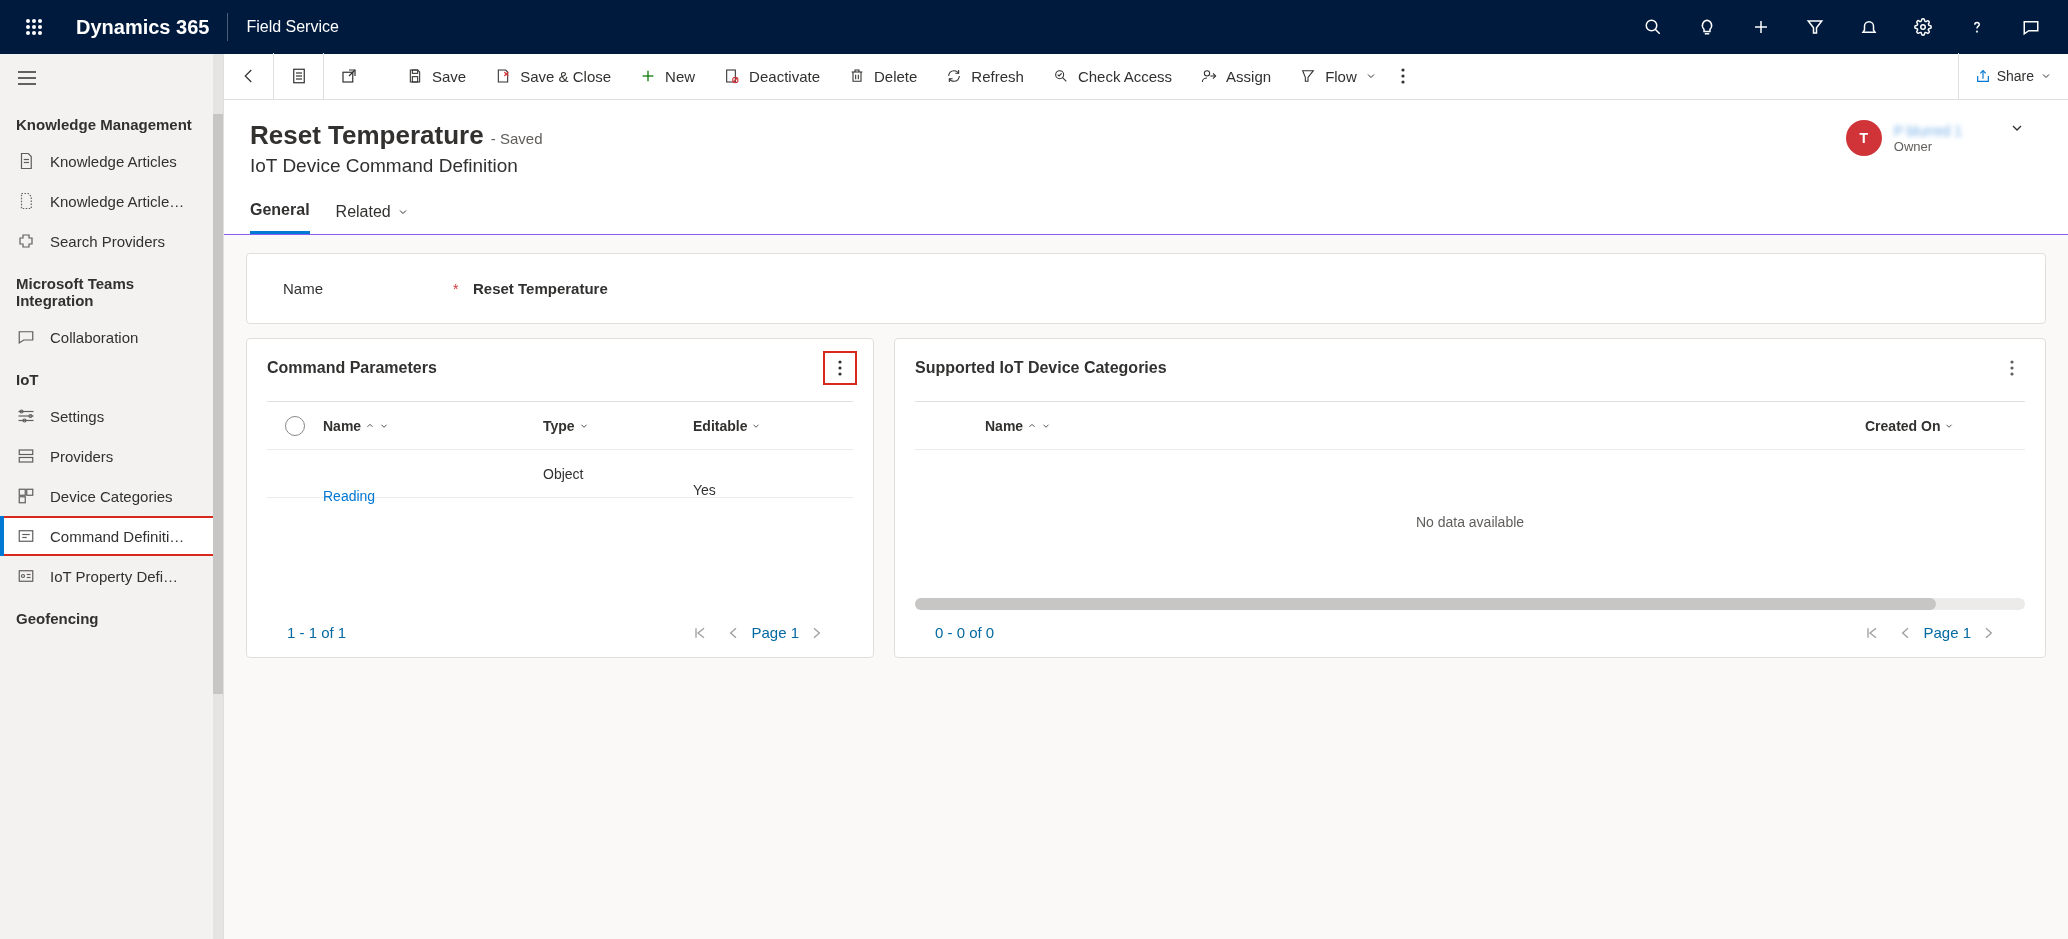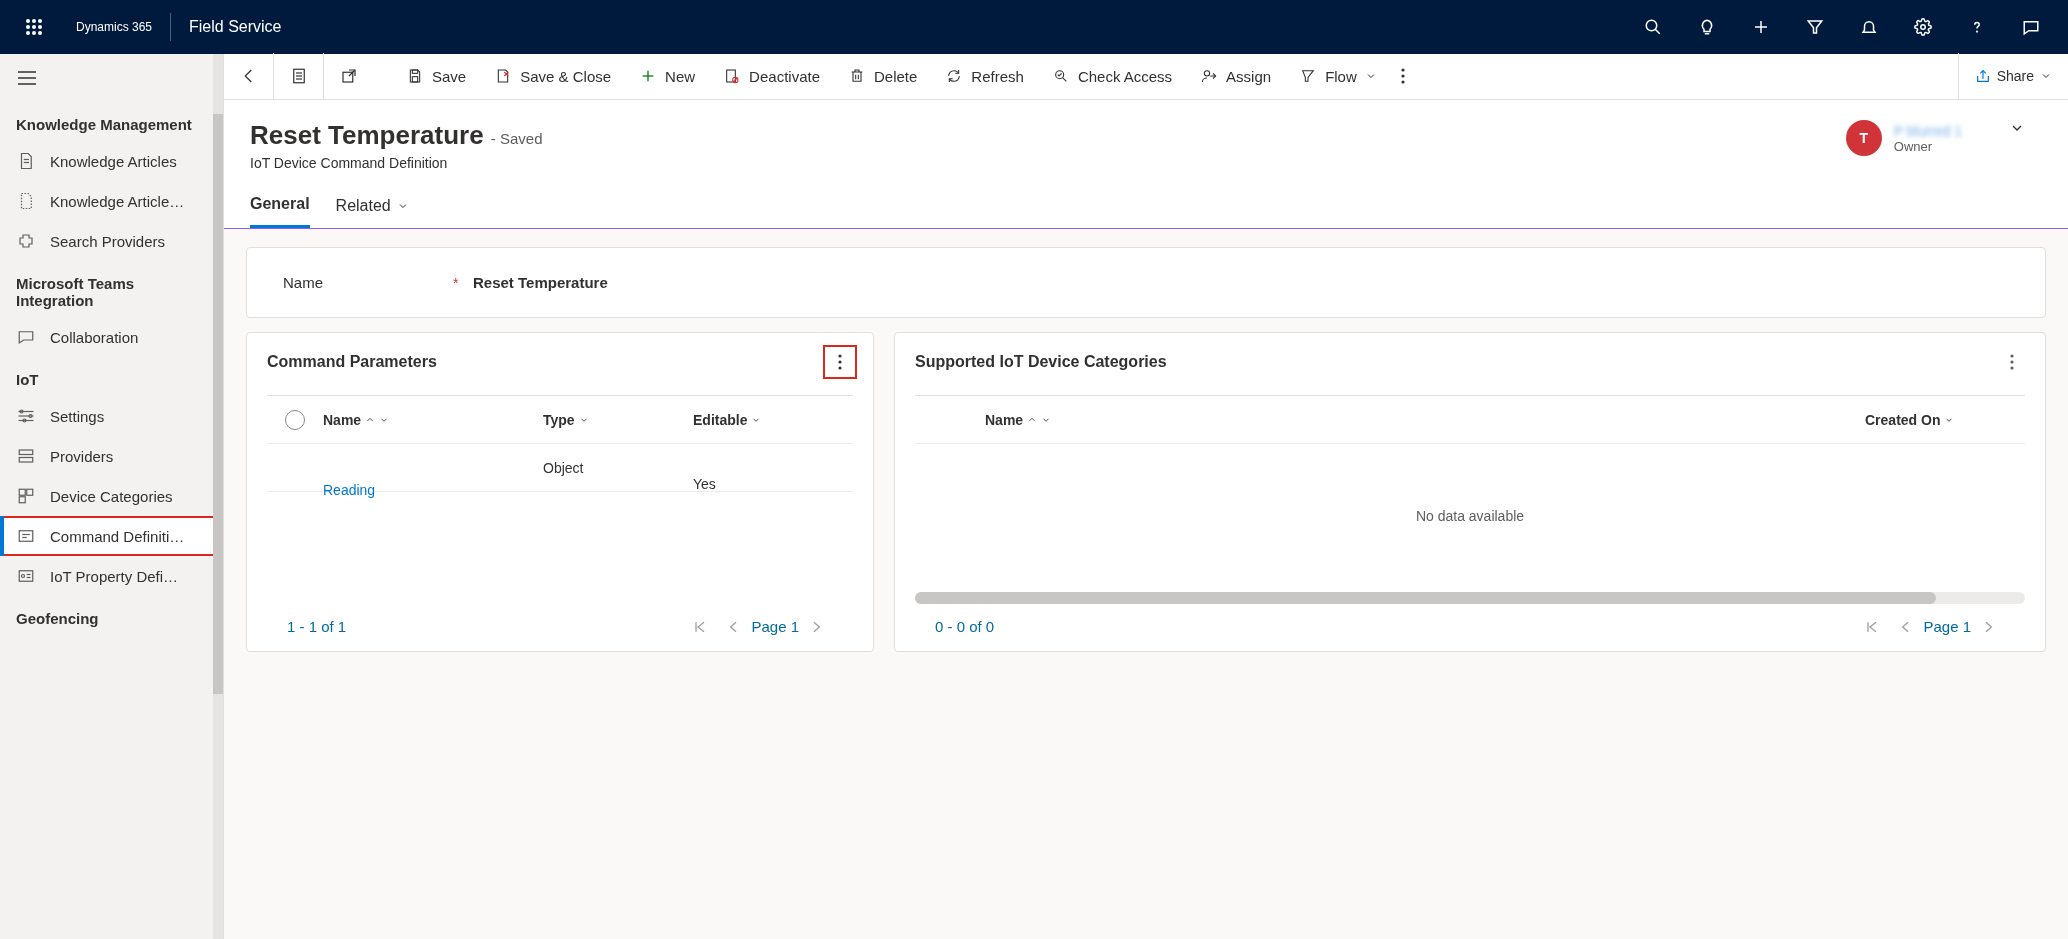--- a/index.html
+++ b/index.html
@@ -1,21 +1,21 @@
 <!DOCTYPE html>
 <html><head>
 <meta charset="utf-8">
 <style>
   * { box-sizing: border-box; margin: 0; padding: 0; }
   body { font-family: "Segoe UI", -apple-system, sans-serif; font-size: 14px; color: #323130; background: #fff; width: 2068px; }
 
   
   .topbar { height: 54px; background: #001a3d; color: #fff; display: flex; align-items: center; padding: 0 10px; }
   .topbar .waffle { width: 48px; display:flex; justify-content:center; align-items:center;}
-  .brand { font-size: 12px; font-weight: 400; padding: 0 18px; }
+  .brand { font-size: 20px; font-weight: 700; padding: 0 18px; }
   .divider-v { width: 1px; height: 28px; background: rgba(255,255,255,0.3);}
   .app-name { font-size: 16px; padding: 0 18px; }
   .topbar-spacer { flex: 1; }
   .topbar .ticon { width: 54px; height: 54px; display:flex; justify-content:center; align-items:center; cursor:pointer;}
 
   
   .main { display: flex; height: calc(939px - 54px); }
 
   
   .sidebar { width: 224px; background: #f3f2f1; border-right: 1px solid #e1dfdd; position: relative; display:flex; flex-direction:column;}
@@ -36,21 +36,21 @@
   .cmdbar .iconbtn { width: 50px; height: 46px; display:flex; align-items:center; justify-content:center; border-right:1px solid #e1dfdd; cursor:pointer;}
   .cmdbar .cmd { height:46px; display:flex; align-items:center; gap:8px; padding: 0 14px; cursor:pointer; font-size:15px;}
   .cmdbar .cmd .cicon { width:18px; height:18px; display:flex; align-items:center; justify-content:center;}
   .cmdbar-spacer { flex:1; }
   .cmdbar .share { border-left:1px solid #e1dfdd; padding: 0 16px; display:flex; align-items:center; gap:6px; height:46px; cursor:pointer;}
 
   
   .record-header { padding: 20px 26px 0 26px; display:flex; align-items:flex-start;}
   .record-title { font-size: 26px; font-weight:600;}
   .record-title .saved { font-size: 15px; font-weight:400; color:#605e5c;}
-  .record-subtitle { font-size: 14px; color:#323130; margin-top:4px;}
+  .record-subtitle { font-size: 19px; color:#323130; margin-top:4px;}
   .record-header-spacer { flex:1;}
   .owner-block { display:flex; align-items:center; gap:12px; margin-right: 30px;}
   .avatar { width:36px; height:36px; border-radius:50%; background:#d13438; color:#fff; display:flex; align-items:center; justify-content:center; font-weight:600;}
   .owner-info .oname { font-size:14px; color:#76b0e8; filter: blur(2.5px);}
   .owner-info .olabel { font-size:13px; color:#605e5c;}
   .chev-expand { width:50px; display:flex; justify-content:center; cursor:pointer;}
 
   
   .tabs { display:flex; gap: 26px; padding: 24px 26px 0 26px; border-bottom:1px solid #8b5cf6;}
   .tab { font-size:16px; padding-bottom:12px; cursor:pointer; display:flex; align-items:center; gap:6px;}

